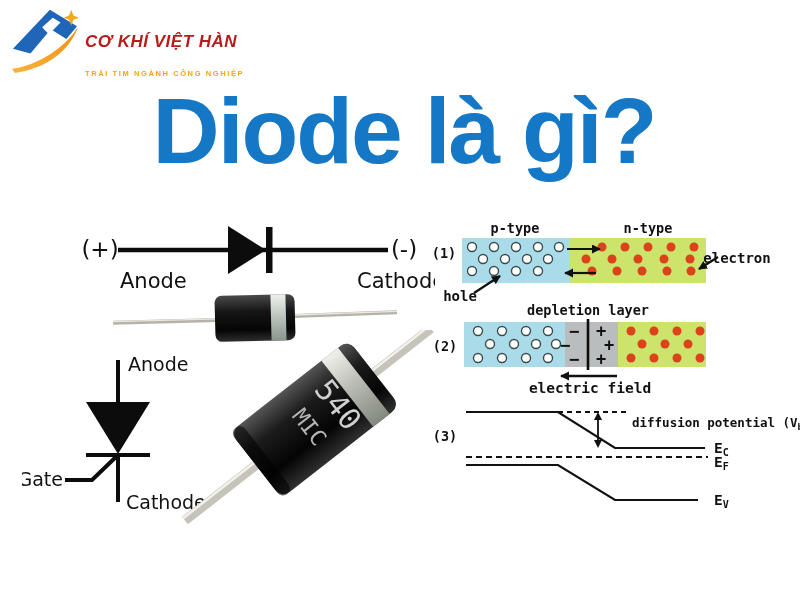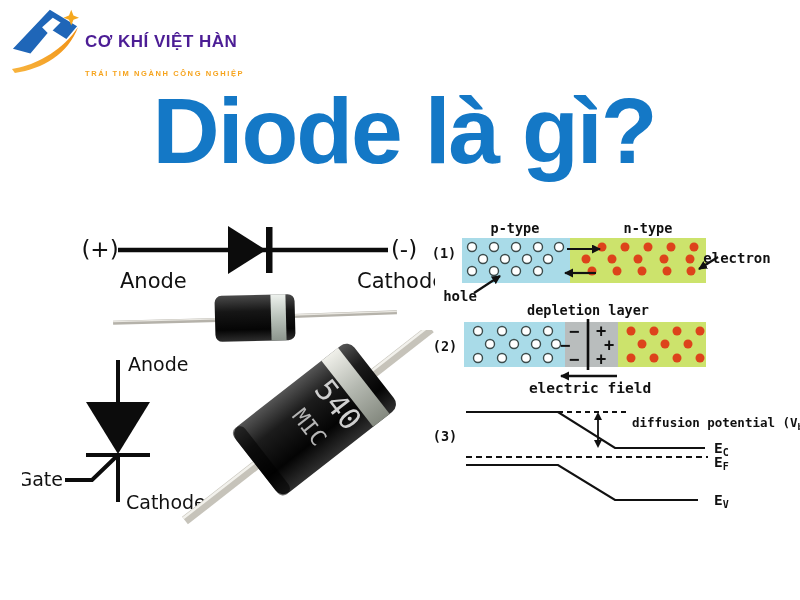--- a/index.html
+++ b/index.html
@@ -4,21 +4,21 @@
 <style>
   html,body{margin:0;padding:0;background:#fff;}
   .page{position:relative;width:800px;height:600px;background:#ffffff;overflow:hidden;
         font-family:"Liberation Sans",sans-serif;}
 
   
   .logo{position:absolute;left:10px;top:5px;display:flex;align-items:flex-start;}
   .logo-mark{width:70px;height:68px;}
   .logo-text{margin-left:5px;margin-top:27px;}
   .brand{font-family:"Liberation Sans",sans-serif;font-weight:bold;font-size:17px;
-         color:#4c1d95;letter-spacing:.5px;white-space:nowrap;}
+         color:#b91c1c;letter-spacing:.5px;white-space:nowrap;font-style:italic;}
   .tagline{font-family:"Liberation Sans",sans-serif;font-weight:bold;font-size:7.5px;
            color:#f6a41e;letter-spacing:1.6px;margin-top:17px;white-space:nowrap;}
 
   
   .title{position:absolute;top:78px;left:4px;width:100%;text-align:center;
          color:#1478c6;font-weight:bold;font-size:93px;letter-spacing:-2px;
          font-family:"Liberation Sans",sans-serif;}
 
   .abs{position:absolute;}
 

